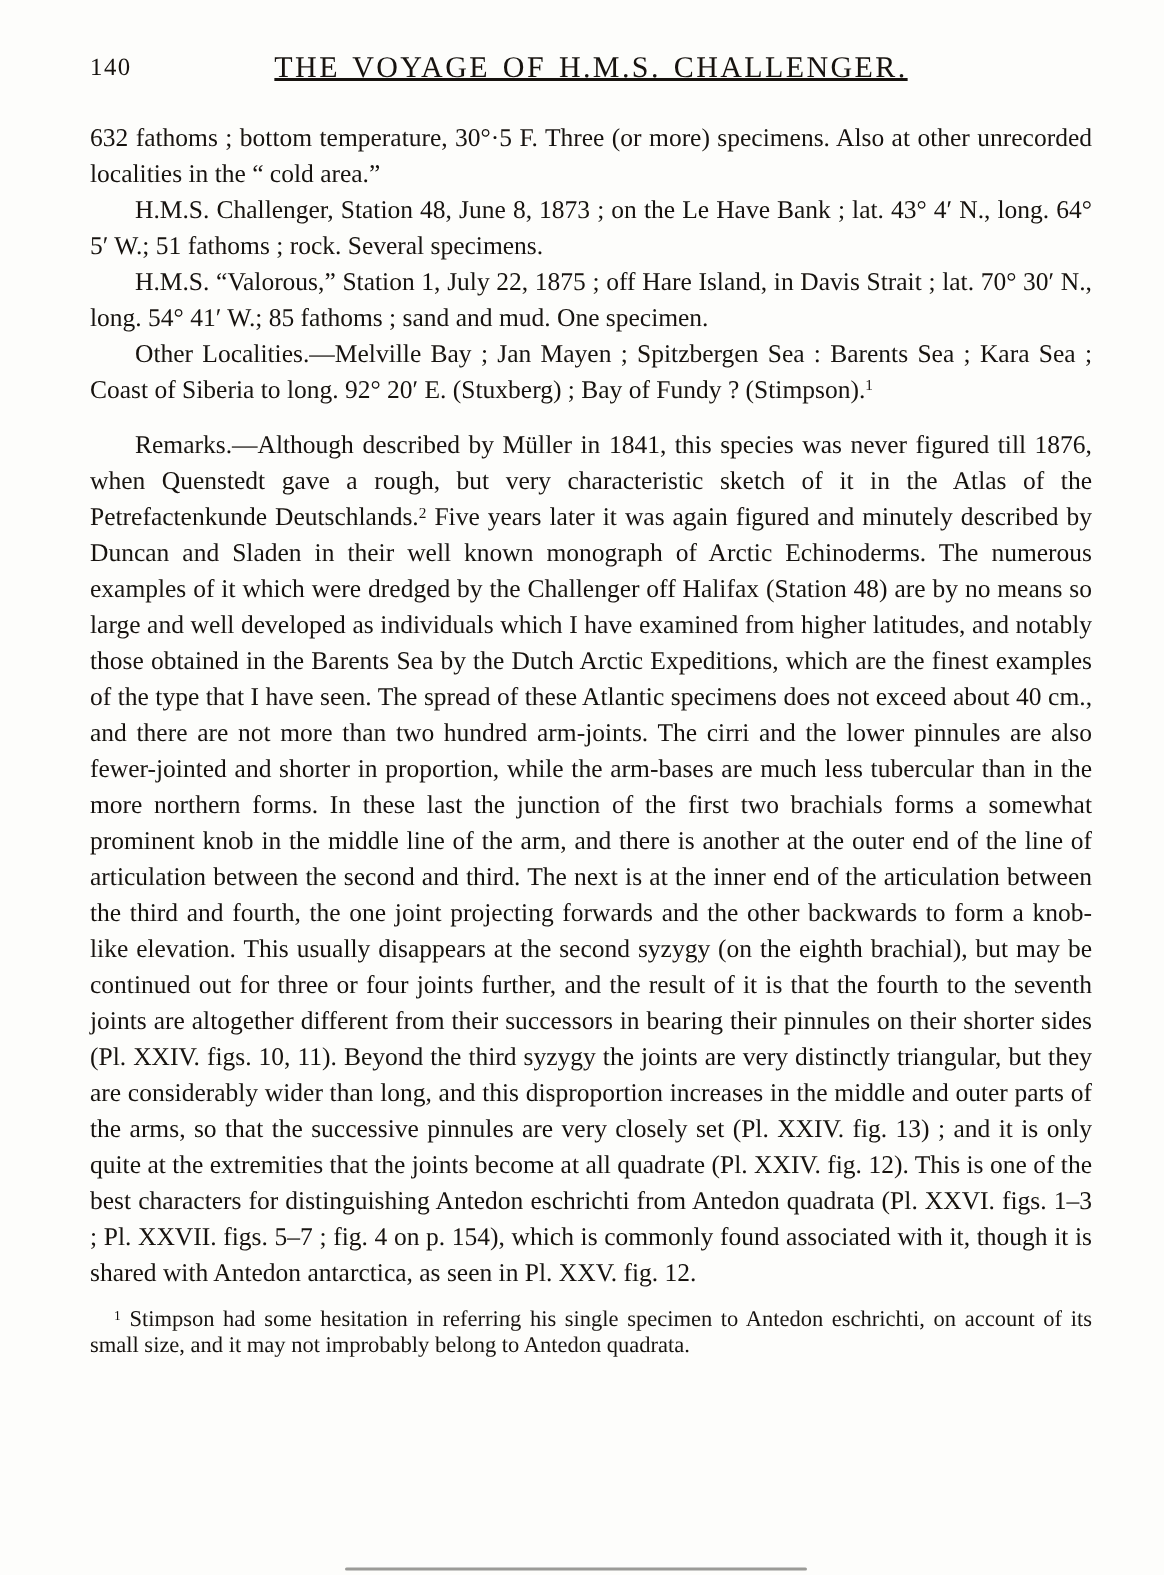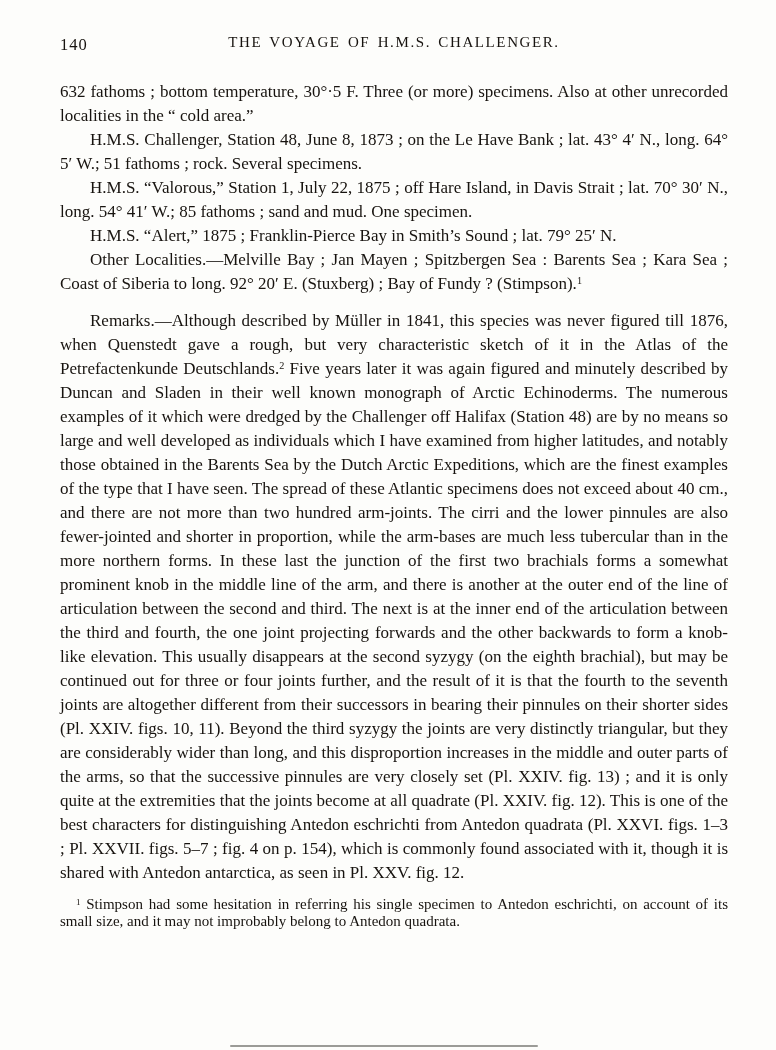--- a/index.html
+++ b/index.html
@@ -27,23 +27,24 @@
   .pagenum {
     position: absolute;
     left: 0;
     top: 1px;
     font-size: 16.5px;
     letter-spacing: 1px;
   }
   .running-title {
     display: block;
     text-align: center;
-    font-size: 15px;
+    font-size: 20px;
     letter-spacing: 1.6px;
     word-spacing: 2px;
+    text-decoration: underline;
   }
   .body-text p {
     margin: 0;
     text-align: justify;
     font-size: 17px;
     line-height: 24px;
     text-indent: 30px;
   }
   .body-text p.noindent { text-indent: 0; }
   .body-text p.remarks  { margin-top: 13px; }
@@ -83,21 +84,20 @@
 
   <header class="running-head">
     <span class="pagenum">140</span>
     <span class="running-title">THE VOYAGE OF H.M.S. CHALLENGER.</span>
   </header>
 
   <main class="body-text">
     <p class="noindent"><span>632 fathoms ; bottom temperature, 30°·5 F.  Three (or more) specimens.  Also at other unrecorded localities in the “ cold area.”</span></p>
     <p><span>H.M.S. Challenger, Station 48, June 8, 1873 ; on the Le Have Bank ; lat. 43° 4′ N., long. 64° 5′ W.; 51 fathoms ; rock.  Several specimens.</span></p>
     <p><span>H.M.S. “Valorous,” Station 1, July 22, 1875 ; off Hare Island, in Davis Strait ; lat. 70° 30′ N., long. 54° 41′ W.; 85 fathoms ; sand and mud.  One specimen.</span></p>
-    <p><span>H.M.S. “Alert,” 1875 ; Franklin-Pierce Bay in Smith’s Sound ; lat. 79° 25′ N.</span></p>
     <p><span class="it">Other Localities.</span><span>—Melville Bay ; Jan Mayen ; Spitzbergen Sea : Barents Sea ; Kara Sea ; Coast of Siberia to long. 92° 20′ E. (Stuxberg) ; Bay of Fundy ? (Stimpson).</span><sup>1</sup></p>
     <p class="remarks"><span class="it">Remarks.</span><span>—Although described by Müller in 1841, this species was never figured till 1876, when Quenstedt gave a rough, but very characteristic sketch of it in the Atlas of the Petrefactenkunde Deutschlands.</span><sup>2</sup><span>  Five years later it was again figured and minutely described by Duncan and Sladen in their well known monograph of Arctic Echinoderms.  The numerous examples of it which were dredged by the </span><span class="it">Challenger</span><span> off Halifax (Station 48) are by no means so large and well developed as individuals which I have examined from higher latitudes, and notably those obtained in the Barents Sea by the Dutch Arctic Expeditions, which are the finest examples of the type that I have seen.  The spread of these Atlantic specimens does not exceed about 40 cm., and there are not more than two hundred arm-joints.  The cirri and the lower pinnules are also fewer-jointed and shorter in proportion, while the arm-bases are much less tubercular than in the more northern forms.  In these last the junction of the first two brachials forms a somewhat prominent knob in the middle line of the arm, and there is another at the outer end of the line of articulation between the second and third.  The next is at the inner end of the articulation between the third and fourth, the one joint projecting forwards and the other backwards to form a knob-like elevation.  This usually disappears at the second syzygy (on the eighth brachial), but may be continued out for three or four joints further, and the result of it is that the fourth to the seventh joints are altogether different from their successors in bearing their pinnules on their shorter sides (Pl. XXIV. figs. 10, 11).  Beyond the third syzygy the joints are very distinctly triangular, but they are considerably wider than long, and this disproportion increases in the middle and outer parts of the arms, so that the successive pinnules are very closely set (Pl. XXIV. fig. 13) ; and it is only quite at the extremities that the joints become at all quadrate (Pl. XXIV. fig. 12).  This is one of the best characters for distinguishing </span><span class="it">Antedon eschrichti</span><span> from </span><span class="it">Antedon quadrata</span><span> (Pl. XXVI. figs. 1–3 ; Pl. XXVII. figs. 5–7 ; fig. 4 on p. 154), which is commonly found associated with it, though it is shared with </span><span class="it">Antedon antarctica</span><span>, as seen in Pl. XXV. fig. 12.</span></p>
   </main>
 
   <footer class="footnotes">
     <p><sup>1</sup><span> Stimpson had some hesitation in referring his single specimen to </span><span class="it">Antedon eschrichti</span><span>, on account of its small size, and it may not improbably belong to </span><span class="it">Antedon quadrata</span><span>.</span></p>
   </footer>
 
   <div class="scan-artifact"></div>
 

